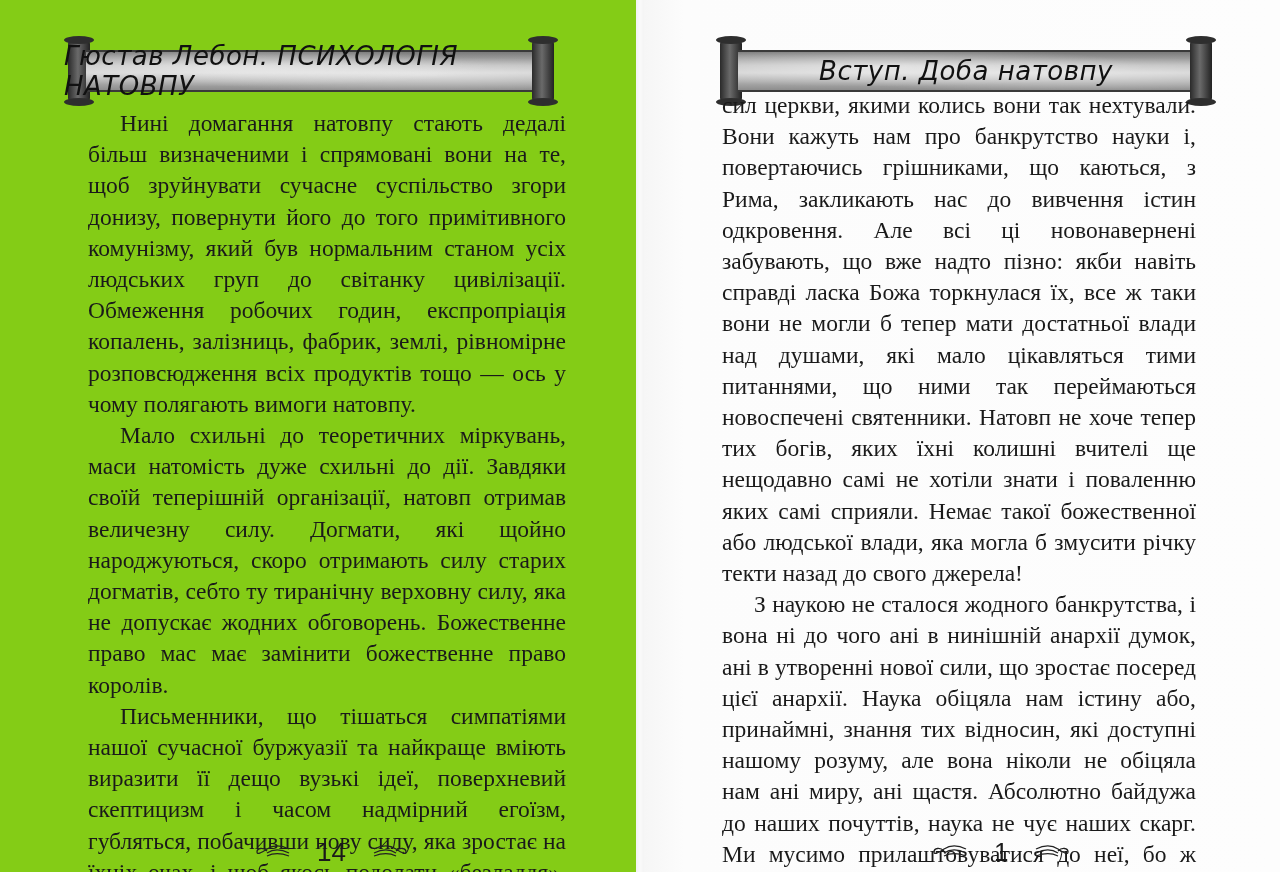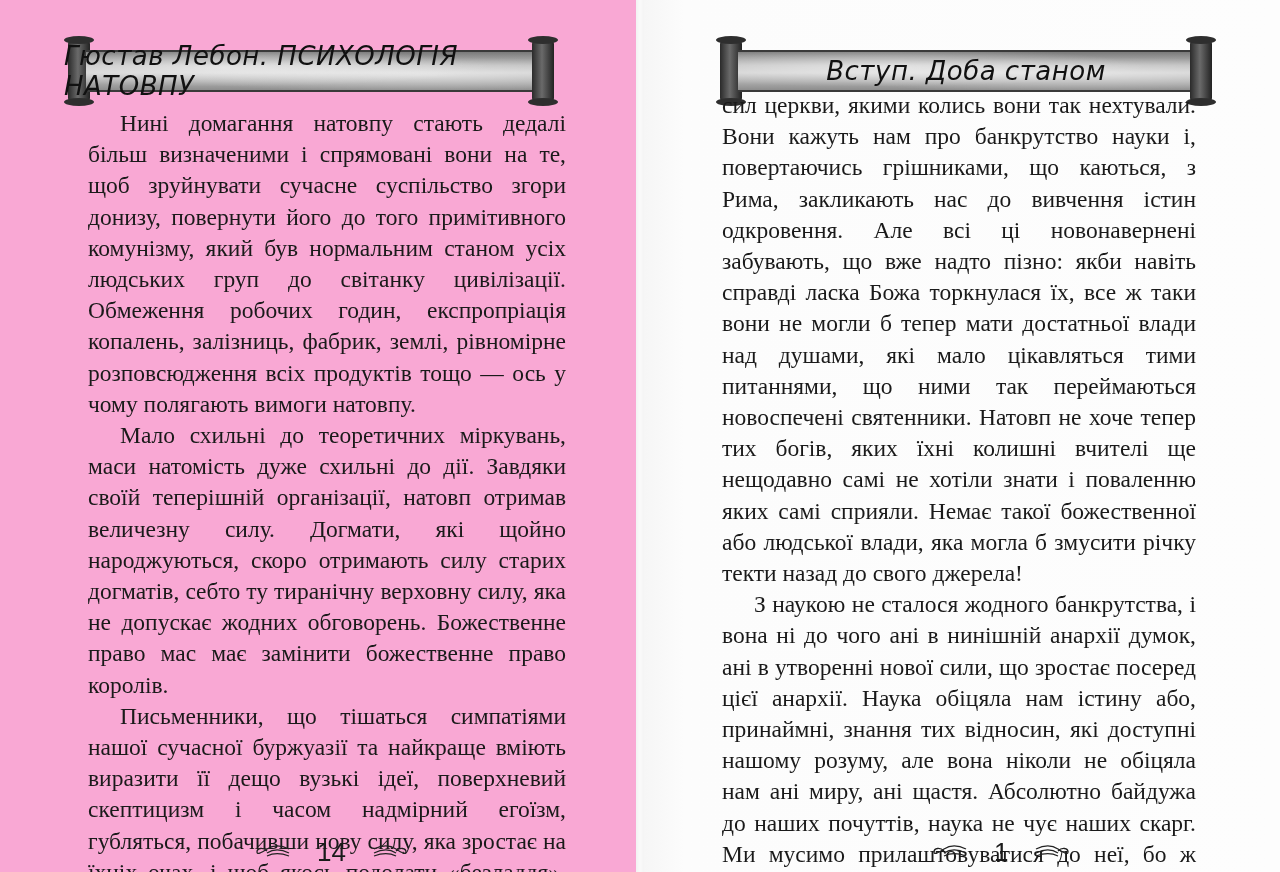--- a/index.html
+++ b/index.html
@@ -4,21 +4,21 @@
   <style>
     html, body { margin: 0; padding: 0; }
     body {
       width: 1280px; height: 872px; overflow: hidden;
       background: #ffffff;
       font-family: "Liberation Serif", "DejaVu Serif", serif;
       color: #1a1a1a;
     }
     .spread { position: relative; width: 1280px; height: 872px; display: flex; }
     .page { position: relative; height: 872px; }
-    .page.left { width: 636px; background: #f9a8d4; }
+    .page.left { width: 636px; background: #84cc16; }
     .gutter {
       width: 8px; height: 872px;
       background: linear-gradient(90deg, #f2f2f2, #fafafa 50%, #f4f4f4);
     }
     .page.right { width: 636px; background: linear-gradient(90deg, #f6f6f6 0, #fcfcfc 40px, #fdfdfd 100%); }
 
     .banner {
       position: absolute; top: 38px; height: 66px;
       display: flex; align-items: center; justify-content: center;
     }
@@ -100,21 +100,21 @@
     </div>
   </div>
 
   <div class="gutter"></div>
 
   <div class="page right">
     <div class="banner">
       <div class="roll l"></div>
       <div class="scroll-body"></div>
       <div class="roll r"></div>
-      <span class="title">Вступ. Доба станом</span>
+      <span class="title">Вступ. Доба натовпу</span>
     </div>
     <div class="text">
       <p class="cont">сил церкви, якими колись вони так нехтували. Вони кажуть нам про банкрутство науки і, повертаючись грішниками, що каються, з Рима, закликають нас до вивчення істин одкровення. Але всі ці новонавернені забувають, що вже надто пізно: якби навіть справді ласка Божа торкнулася їх, все ж таки вони не могли б тепер мати достатньої влади над душами, які мало цікавляться тими питаннями, що ними так переймаються новоспечені святенники. Натовп не хоче тепер тих богів, яких їхні колишні вчителі ще нещодавно самі не хотіли знати і поваленню яких самі сприяли. Немає такої божественної або людської влади, яка могла б змусити річку текти назад до свого джерела!</p>
       <p>З наукою не сталося жодного банкрутства, і вона ні до чого ані в нинішній анархії думок, ані в утворенні нової сили, що зростає посеред цієї анархії. Наука обіцяла нам істину або, принаймні, знання тих відносин, які доступні нашому розуму, але вона ніколи не обіцяла нам ані миру, ані щастя. Абсолютно байдужа до наших почуттів, наука не чує наших скарг. Ми мусимо прилаштовуватися до неї, бо ж ніщо не може повернути нам тих ілюзій, які вона розвіяла.</p>
     </div>
     <div class="folio">
       <svg class="flourish" viewBox="0 0 36 18">
         <path d="M34 6 C26 2,18 2,12 6 C6 10,2 12,2 9 C2 5,8 4,12 8 M34 10 C26 6,18 6,12 10 M34 13 C26 10,18 10,12 13" fill="none" stroke="#222" stroke-width="1.3"></path>
       </svg>
       <span>1</span>

